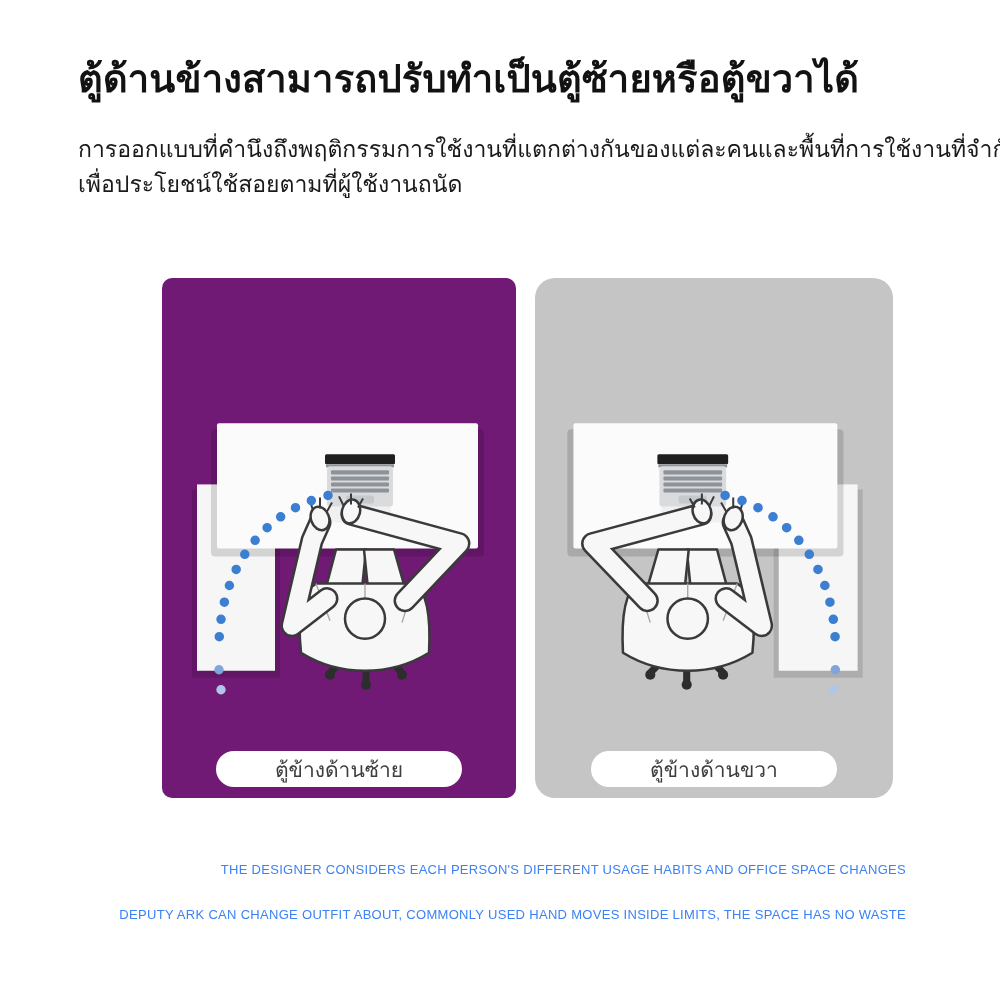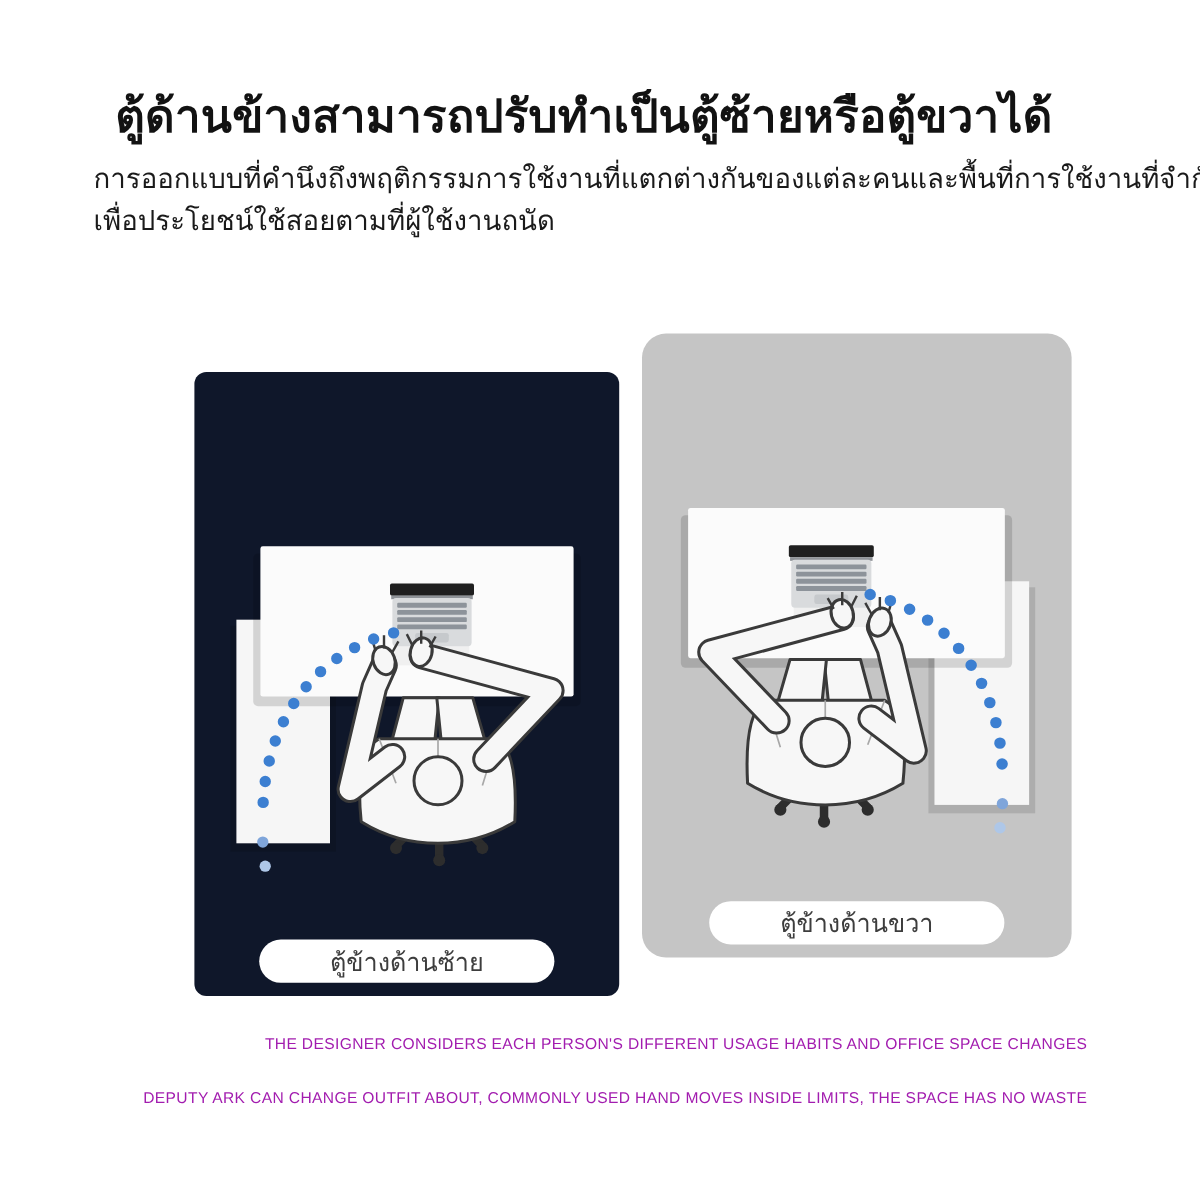--- a/index.html
+++ b/index.html
@@ -1,31 +1,31 @@
 <!DOCTYPE html>
 <html><head>
 <meta charset="utf-8">
 <style>
   html,body{margin:0;padding:0;background:#fff;}
   .stage{position:relative;width:1000px;height:1000px;background:#fff;overflow:hidden;
          font-family:"Liberation Sans","DejaVu Sans",sans-serif;}
-  .title{position:absolute;left:78px;top:48px;margin:18px;font-size:38px;font-weight:700;
+  .title{position:absolute;left:78px;top:48px;margin:0;font-size:38px;font-weight:700;
          color:#121212;letter-spacing:.2px;white-space:nowrap;}
   .desc{position:absolute;left:78px;margin:0;font-size:23px;font-weight:400;color:#1a1a1a;white-space:nowrap;}
   .desc1{top:131px;}
   .desc2{top:166px;}
   .panel{position:absolute;top:278px;height:520px;border-radius:10px;overflow:hidden;}
   .panel--left{left:162px;width:354px;}
   .panel--right{left:535px;width:358px;}
   .illu{position:absolute;inset:0;width:100%;height:100%;display:block;}
   .panel--right .illu{transform:scaleX(-1);}
   .pill{position:absolute;left:50%;transform:translateX(-50%);bottom:11px;height:36px;min-width:246px;
         padding:0 24px;background:#ffffff;border-radius:19px;display:flex;align-items:center;
         justify-content:center;font-size:21px;color:#3d3d3d;white-space:nowrap;box-sizing:border-box;}
-  .foot{position:absolute;right:94px;margin:0;font-size:13px;line-height:18px;color:#a21caf;
+  .foot{position:absolute;right:94px;margin:0;font-size:13px;line-height:18px;color:#3b82f6;
         letter-spacing:.3px;white-space:nowrap;text-align:right;font-weight:400;}
   .foot1{top:861px;}
   .foot2{top:906px;}
   .defs-holder{position:absolute;width:0;height:0;overflow:hidden;}
 </style>
 </head>
 <body>
 
 <div class="stage">
 
@@ -93,21 +93,21 @@
 
         <g fill="none">
           <path d="M166,217 C100,233 56,292 57,372" stroke="#3c7fd1" stroke-width="9.5" stroke-linecap="round" stroke-dasharray="0 17.4"></path>
           <circle cx="57" cy="391" r="4.7" fill="#7fa5da"></circle>
           <circle cx="59" cy="411" r="4.7" fill="#aec7e8"></circle>
         </g>
       </g>
     </defs>
   </svg>
 
-  <section class="panel panel--left" style="background-color: #0f172a; margin-top: 32px;">
+  <section class="panel panel--left" style="background-color: #701a75;">
     <svg class="illu" viewBox="0 0 354 519" preserveAspectRatio="none">
         <use href="#illu"></use>
       </svg>
     <div class="pill">ตู้ข้างด้านซ้าย</div>
   </section>
 
   <section class="panel panel--right" style="background-color: rgb(197, 197, 197); border-radius: 20px;">
     <svg class="illu" viewBox="0 0 354 519" preserveAspectRatio="none">
         <use href="#illu"></use>
       </svg>

